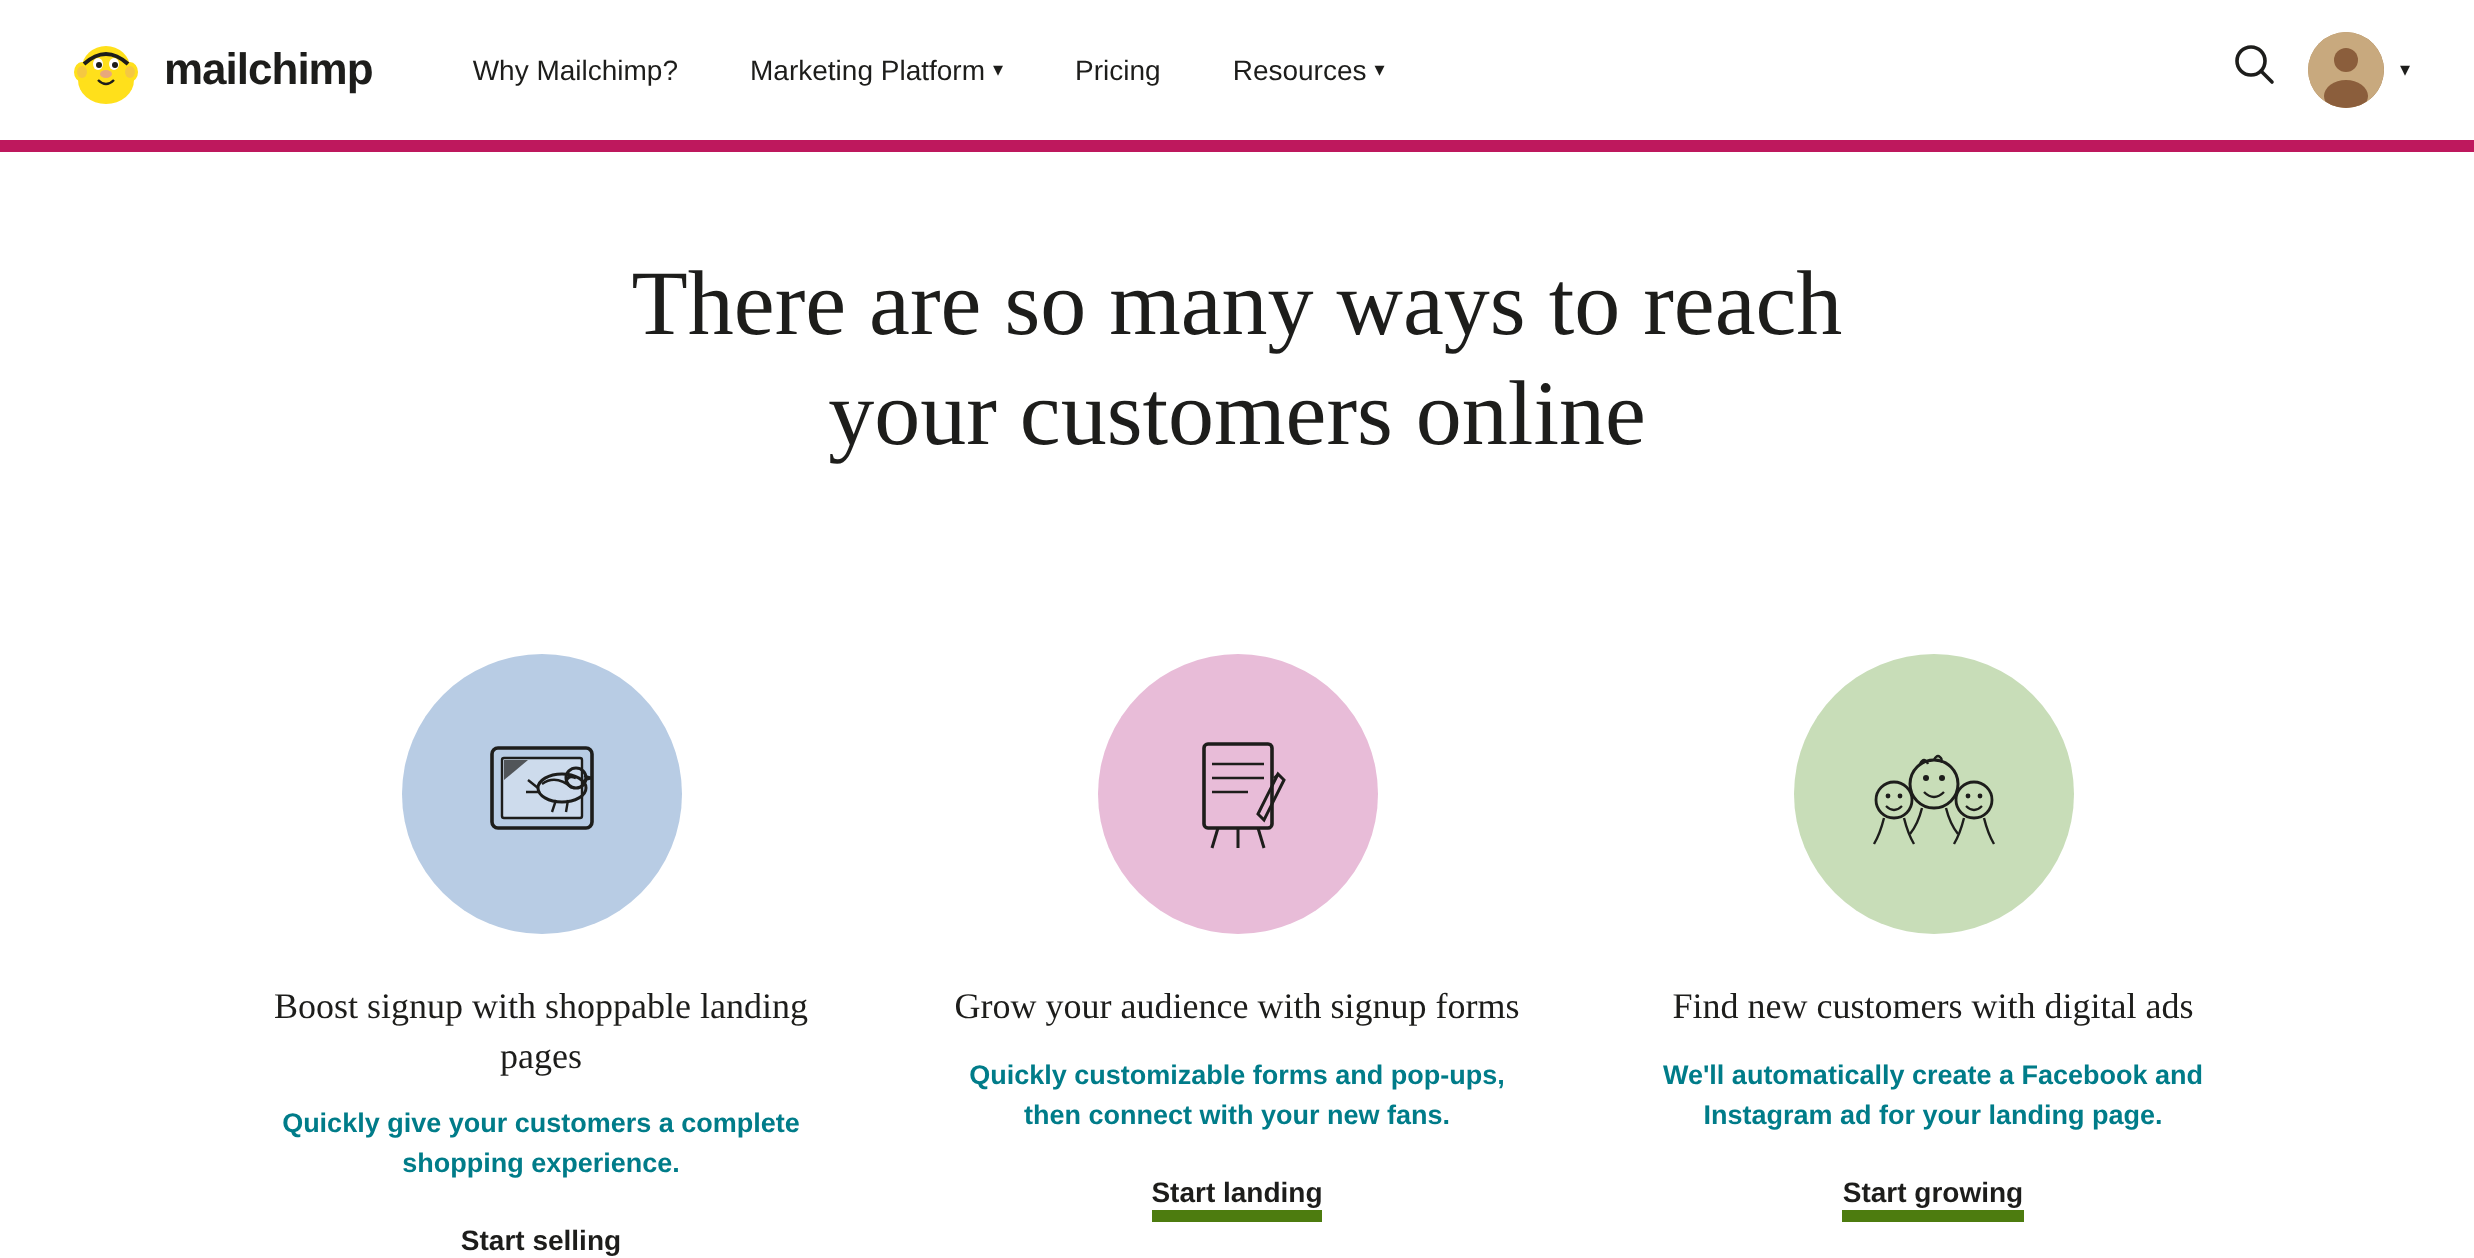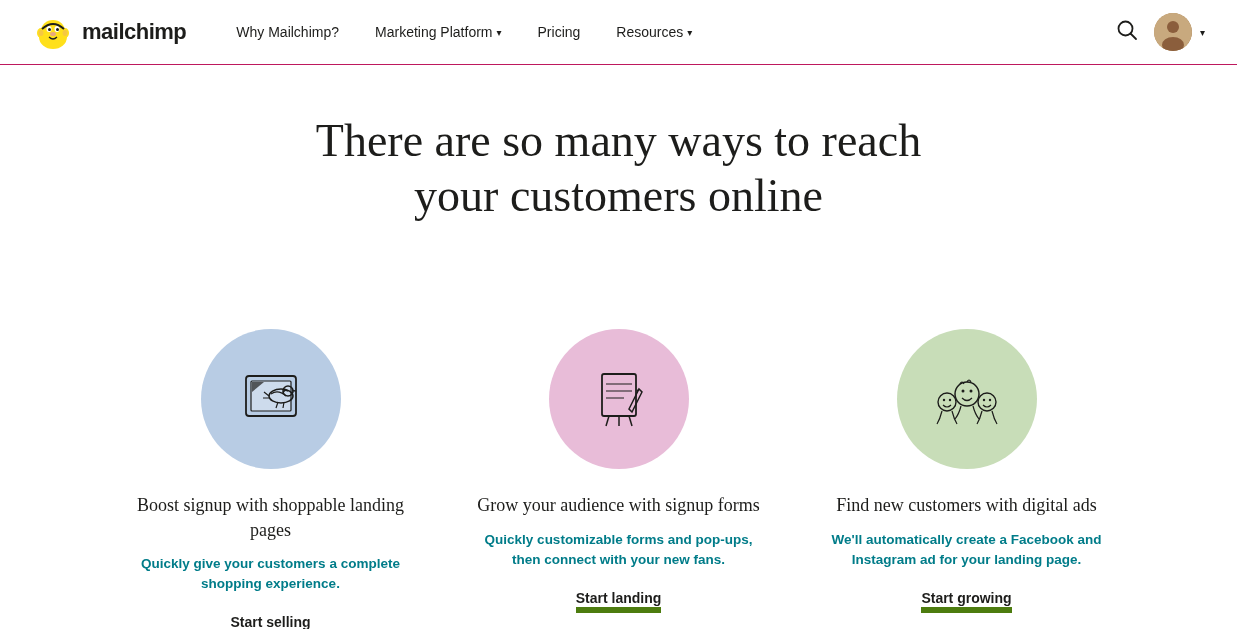--- a/index.html
+++ b/index.html
@@ -2,23 +2,23 @@
 <html><head>
   <meta charset="utf-8">
   <style>
     * { margin: 0; padding: 0; box-sizing: border-box; }
     body { font-family: 'Georgia', serif; background: #fff; color: #1d1d1b; width: 1237px; min-height: 629px; overflow-x: hidden; }
 
     
     nav {
       display: flex;
       align-items: center;
-      height: 65px;
+      height: 76px;
       padding: 0 32px;
-      border-bottom: 1px solid #be185d;
+      border-bottom: 6px solid #be185d;
       background: #fff;
     }
     .nav-logo {
       display: flex;
       align-items: center;
       gap: 8px;
       text-decoration: none;
       margin-right: 32px;
     }
     .nav-logo-icon {
@@ -88,21 +88,21 @@
       text-align: center;
       padding: 48px 32px 32px;
     }
     .hero-title {
       font-family: 'Georgia', serif;
       font-size: 46px;
       font-weight: normal;
       color: #1d1d1b;
       line-height: 1.2;
       max-width: 700px;
-      margin: 0 auto 50px;
+      margin: 0 auto 37px;
     }
 
     
     .cards-section {
       display: flex;
       justify-content: center;
       gap: 48px;
       padding: 24px 48px 40px;
       max-width: 1100px;
       margin: 0 auto;

